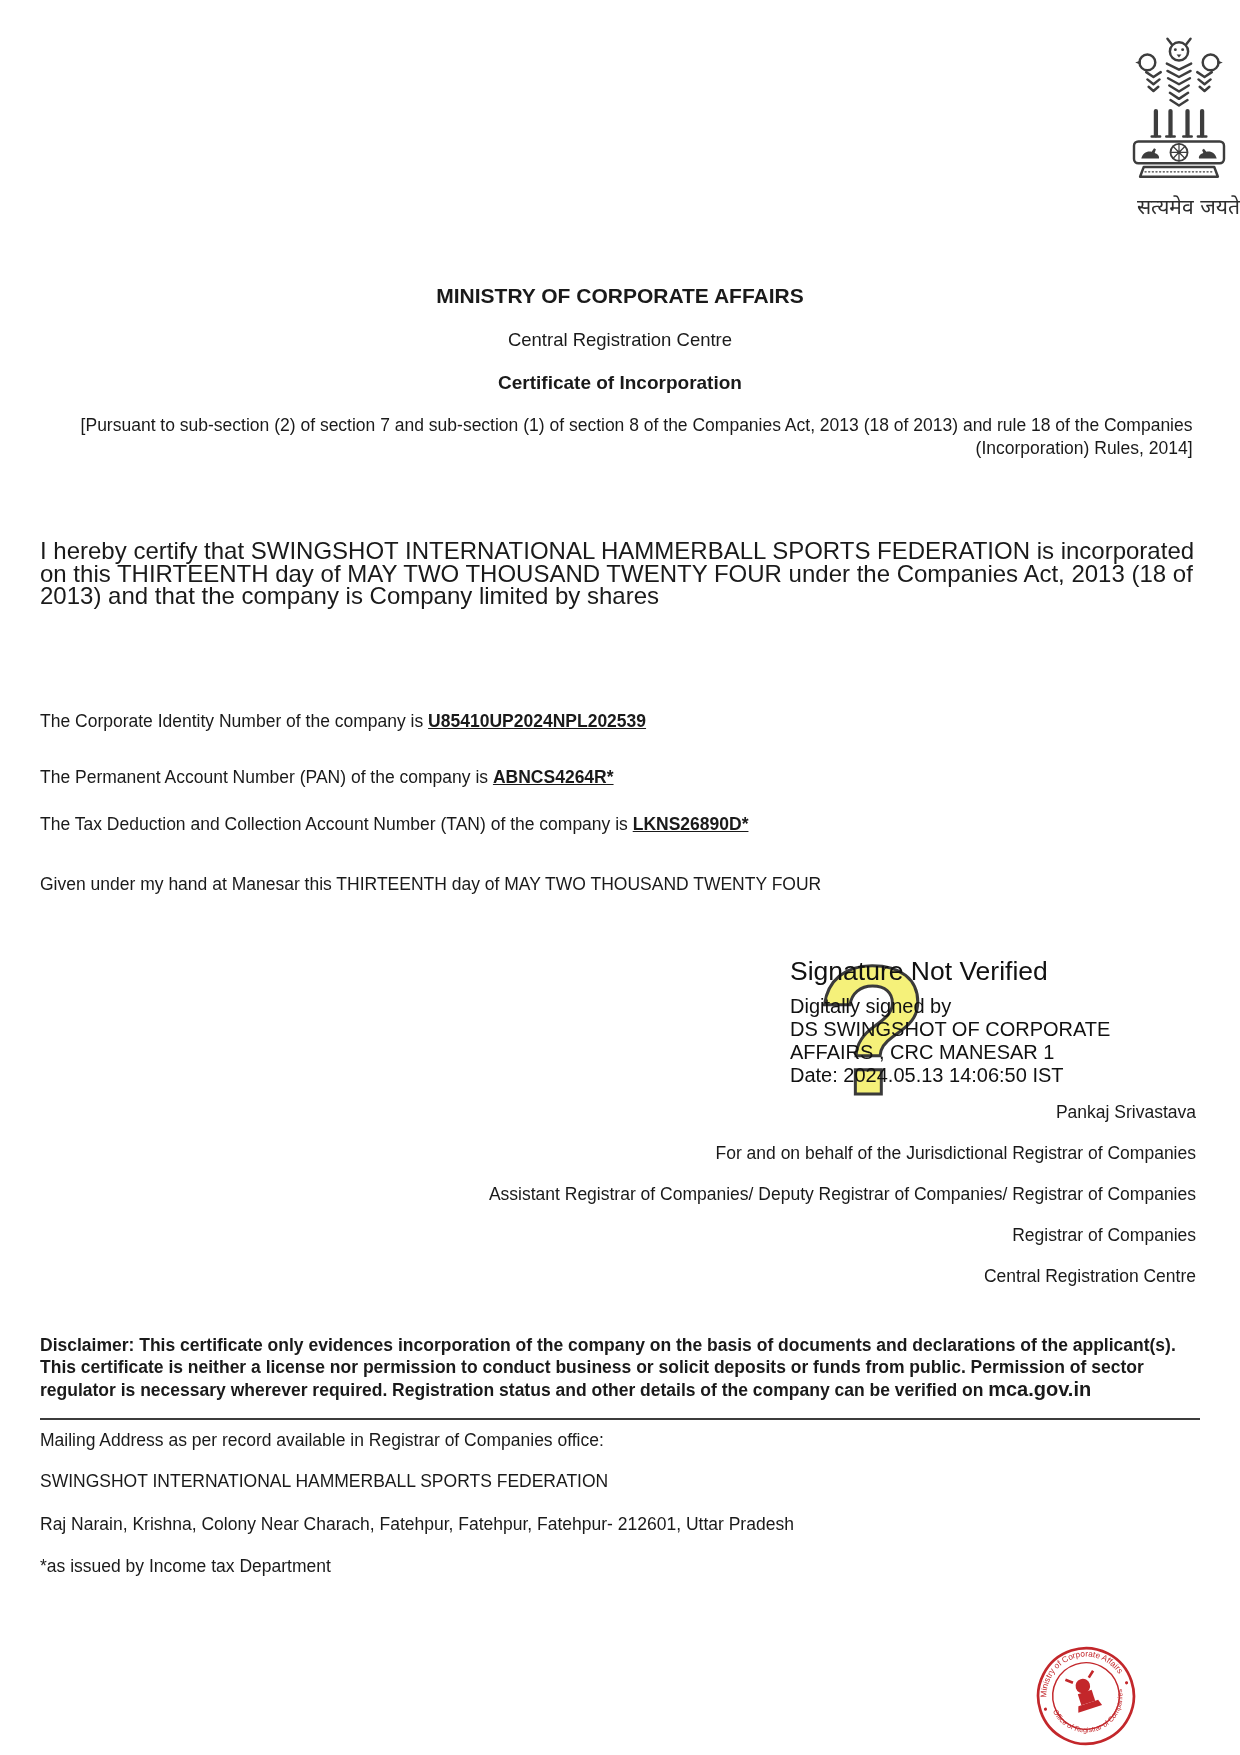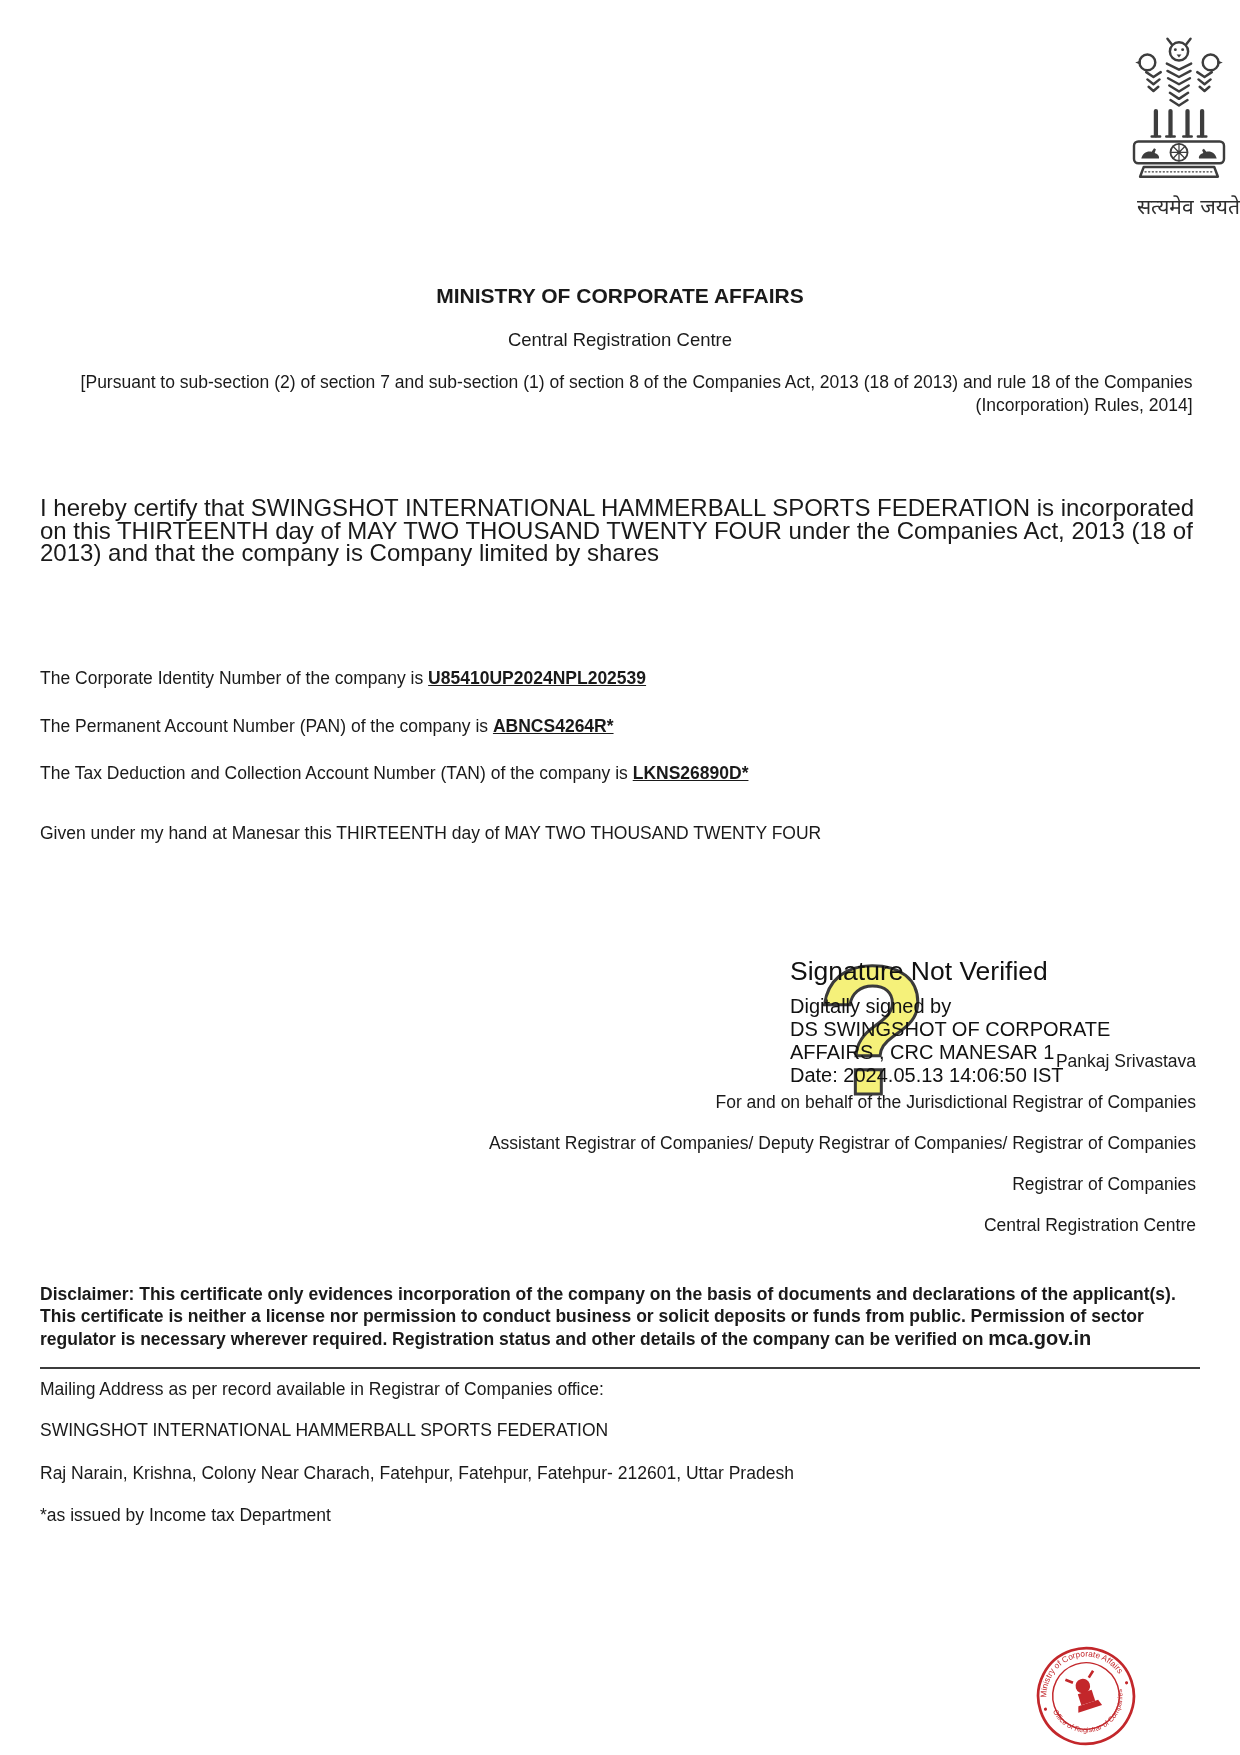--- a/index.html
+++ b/index.html
@@ -21,21 +21,21 @@
   
   .gov-header{margin-top:64px;text-align:center;font-weight:bold;font-size:21px;line-height:24px;}
   .crc-line{margin-top:21px;text-align:center;font-size:18.5px;line-height:22px;}
   .cert-title{margin-top:21px;text-align:center;font-weight:bold;font-size:19px;line-height:22px;}
   .pursuant{margin:20px auto 0;width:1145px;text-align:right;font-size:17.5px;line-height:23px;}
   
   .certify{margin-top:80px;font-size:24px;line-height:22.5px;}
   .id-line{font-size:17.5px;line-height:22px;}
   .id-line .val{font-weight:bold;text-decoration:underline;}
   .cin{margin-top:102px;}
-  .pan{margin-top:26px;}
+  .pan{margin-top:34px;}
   .tan{margin-top:25px;}
   .given{margin-top:38px;font-size:17.5px;line-height:22px;}
   
   .qmark{
     position:absolute;left:816px;top:938px;z-index:0;
     font-size:184px;line-height:1;font-weight:bold;
     color:#f5f17a;
     -webkit-text-stroke:3px #3a3a3a;
     text-shadow:0 0 1px #3a3a3a;
     user-select:none;
@@ -122,20 +122,21 @@
   </div>
 
   <div class="content">
 
     <div class="gov-header">
       <div>MINISTRY OF CORPORATE AFFAIRS</div>
     </div>
 
     <div class="crc-line">Central Registration Centre</div>
 
+    <div class="cert-title">Certificate of Incorporation</div>
 
     <div class="pursuant">[Pursuant to sub-section (2) of section 7 and sub-section (1) of section 8 of the Companies Act, 2013 (18 of 2013) and rule 18 of the Companies (Incorporation) Rules, 2014]</div>
 
     <p class="certify"><span>I hereby certify that </span><span>SWINGSHOT INTERNATIONAL HAMMERBALL SPORTS FEDERATION</span><span> is incorporated on this THIRTEENTH day of MAY  TWO THOUSAND TWENTY FOUR under the Companies Act, 2013 (18 of 2013) and that the company is Company limited by shares</span></p>
 
     <div class="id-line cin"><span>The Corporate Identity Number of the company is </span><span class="val">U85410UP2024NPL202539</span></div>
 
     <div class="id-line pan"><span>The Permanent Account Number (PAN) of the company is </span><span class="val">ABNCS4264R*</span></div>
 
     <div class="id-line tan"><span>The Tax Deduction and Collection Account Number (TAN) of the company is </span><span class="val">LKNS26890D*</span></div>

